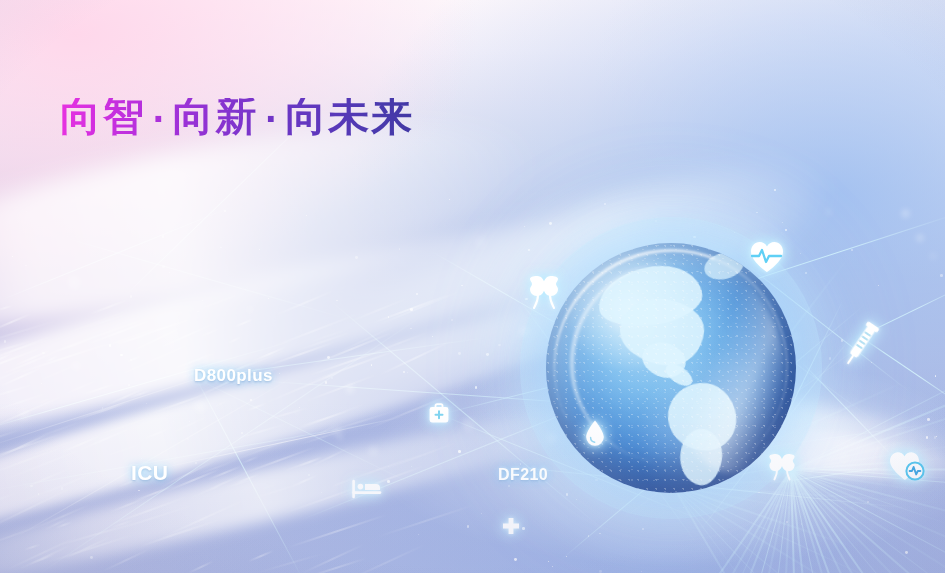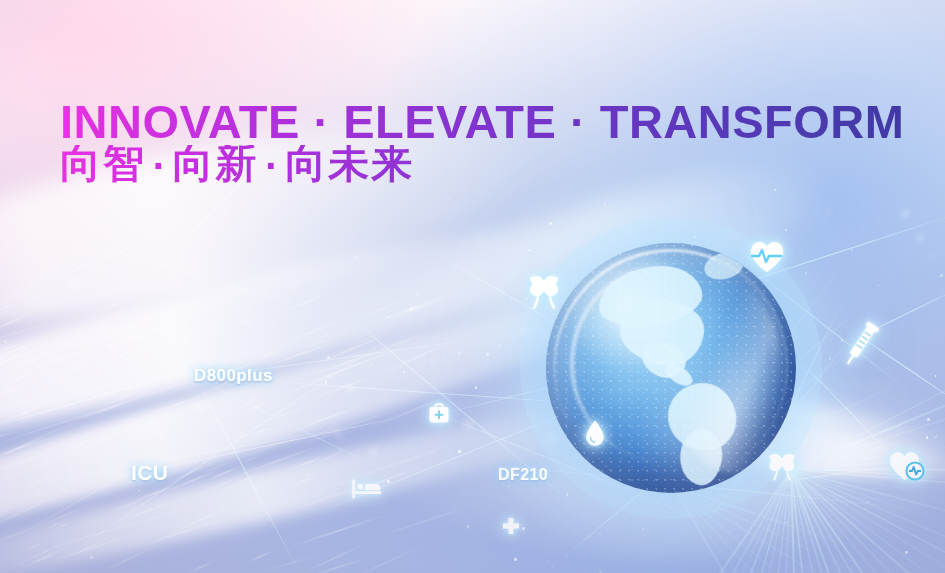--- a/index.html
+++ b/index.html
@@ -703,17 +703,16 @@
     </svg>
   </div>
 
   <div class="layer" id="bg-vig"></div>
 
   <div class="tag" id="tag-d800">D800plus</div>
   <div class="tag" id="tag-icu">ICU</div>
   <div class="tag" id="tag-df210">DF210</div>
 
   <div id="copy">
-    <h1 id="headline" class="grad">INNOVATE · ELEVATE · TRANSFORM</h1>
     <h2 id="subhead" class="grad">向智·向新·向未来</h2>
   </div>
 
 </div>
 
 </body></html>

